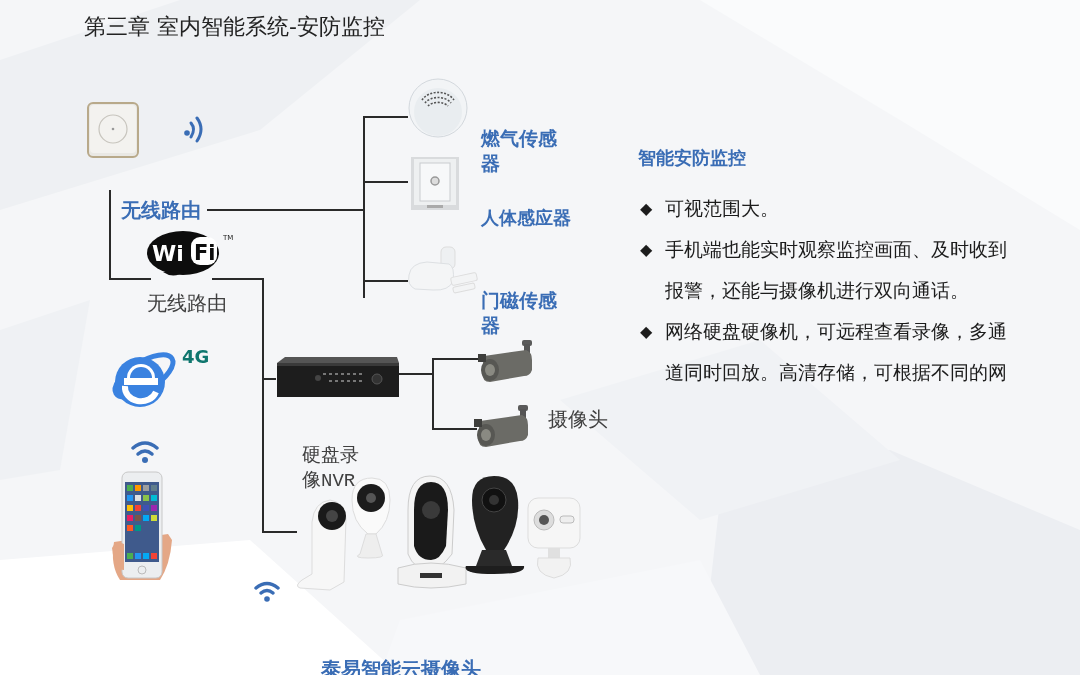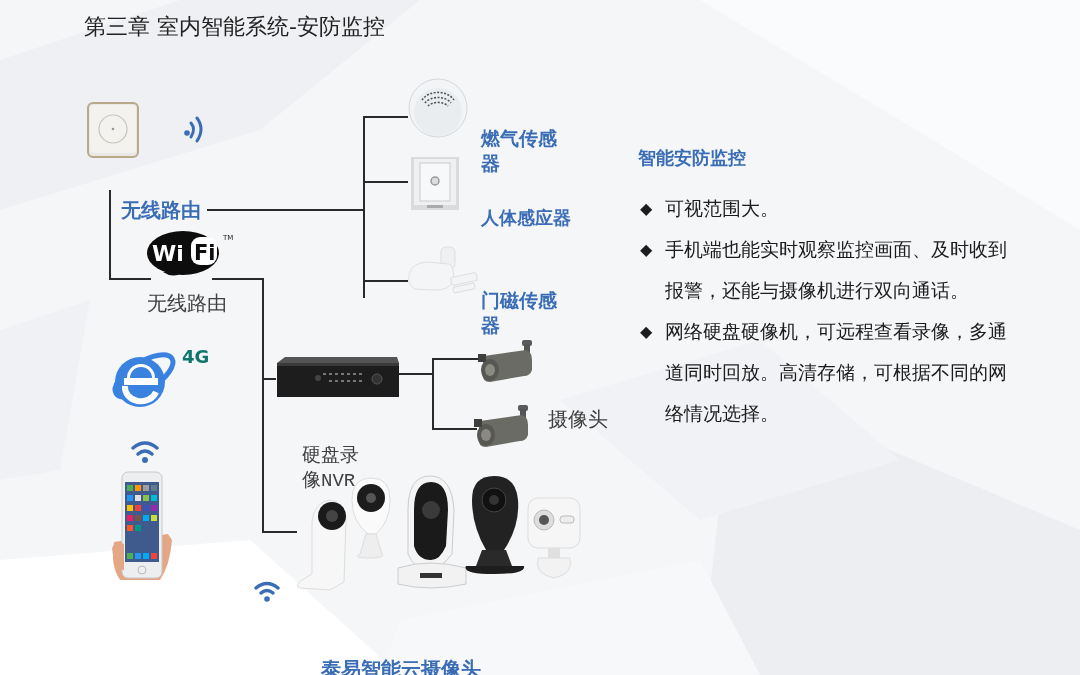--- a/index.html
+++ b/index.html
@@ -280,15 +280,14 @@
   </div>
   <div class="bullet">
     <span class="dia">◆</span>
     <div>手机端也能实时观察监控画面、及时收到</div>
     <div>报警，还能与摄像机进行双向通话。</div>
   </div>
   <div class="bullet">
     <span class="dia">◆</span>
     <div>网络硬盘硬像机，可远程查看录像，多通</div>
     <div>道同时回放。高清存储，可根据不同的网</div>
-    <div>络情况选择。</div>
   </div>
 </div>
 
 </body></html>

